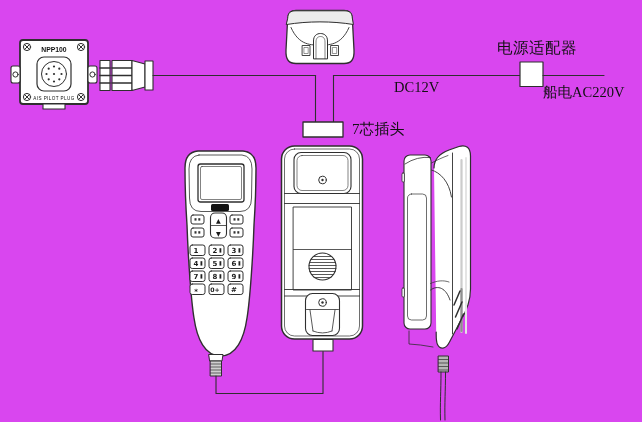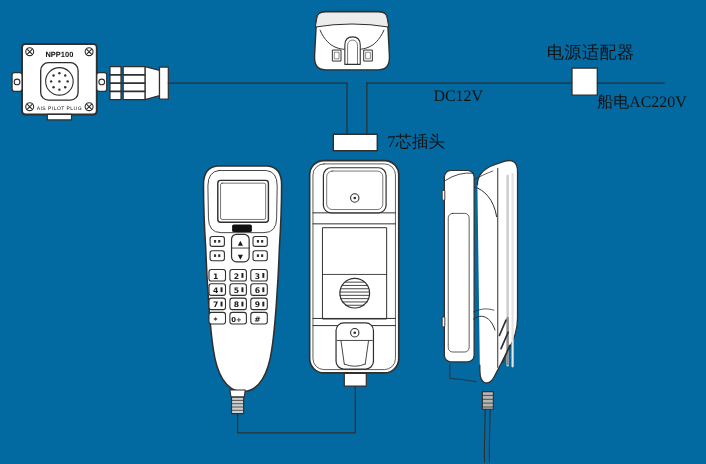--- a/index.html
+++ b/index.html
@@ -1,16 +1,16 @@
 <!DOCTYPE html>
 <html><head>
 <meta charset="utf-8">
 <style>
   html,body{margin:0;padding:0;background:#ffffff;}
-  .stage{position:relative;width:642px;height:422px;background:#0369a1;overflow:hidden;
+  .stage{position:relative;width:642px;height:422px;background:#d946ef;overflow:hidden;
          font-family:"Liberation Serif","DejaVu Serif",serif;}
   svg{position:absolute;left:0;top:0;}
   svg text{user-select:none;}
   .cjk{font-family:"Liberation Serif","DejaVu Serif",serif;fill:#111;}
   .eng{font-family:"Liberation Serif","DejaVu Serif",serif;fill:#111;}
   .tiny{font-family:"Liberation Sans","DejaVu Sans",sans-serif;fill:#111;}
   .key-num{font-family:"DejaVu Sans",sans-serif;font-weight:700;fill:#1a1a1a;}
   .arrow{font-family:"DejaVu Sans",sans-serif;fill:#1a1a1a;}
 </style>
 </head>

